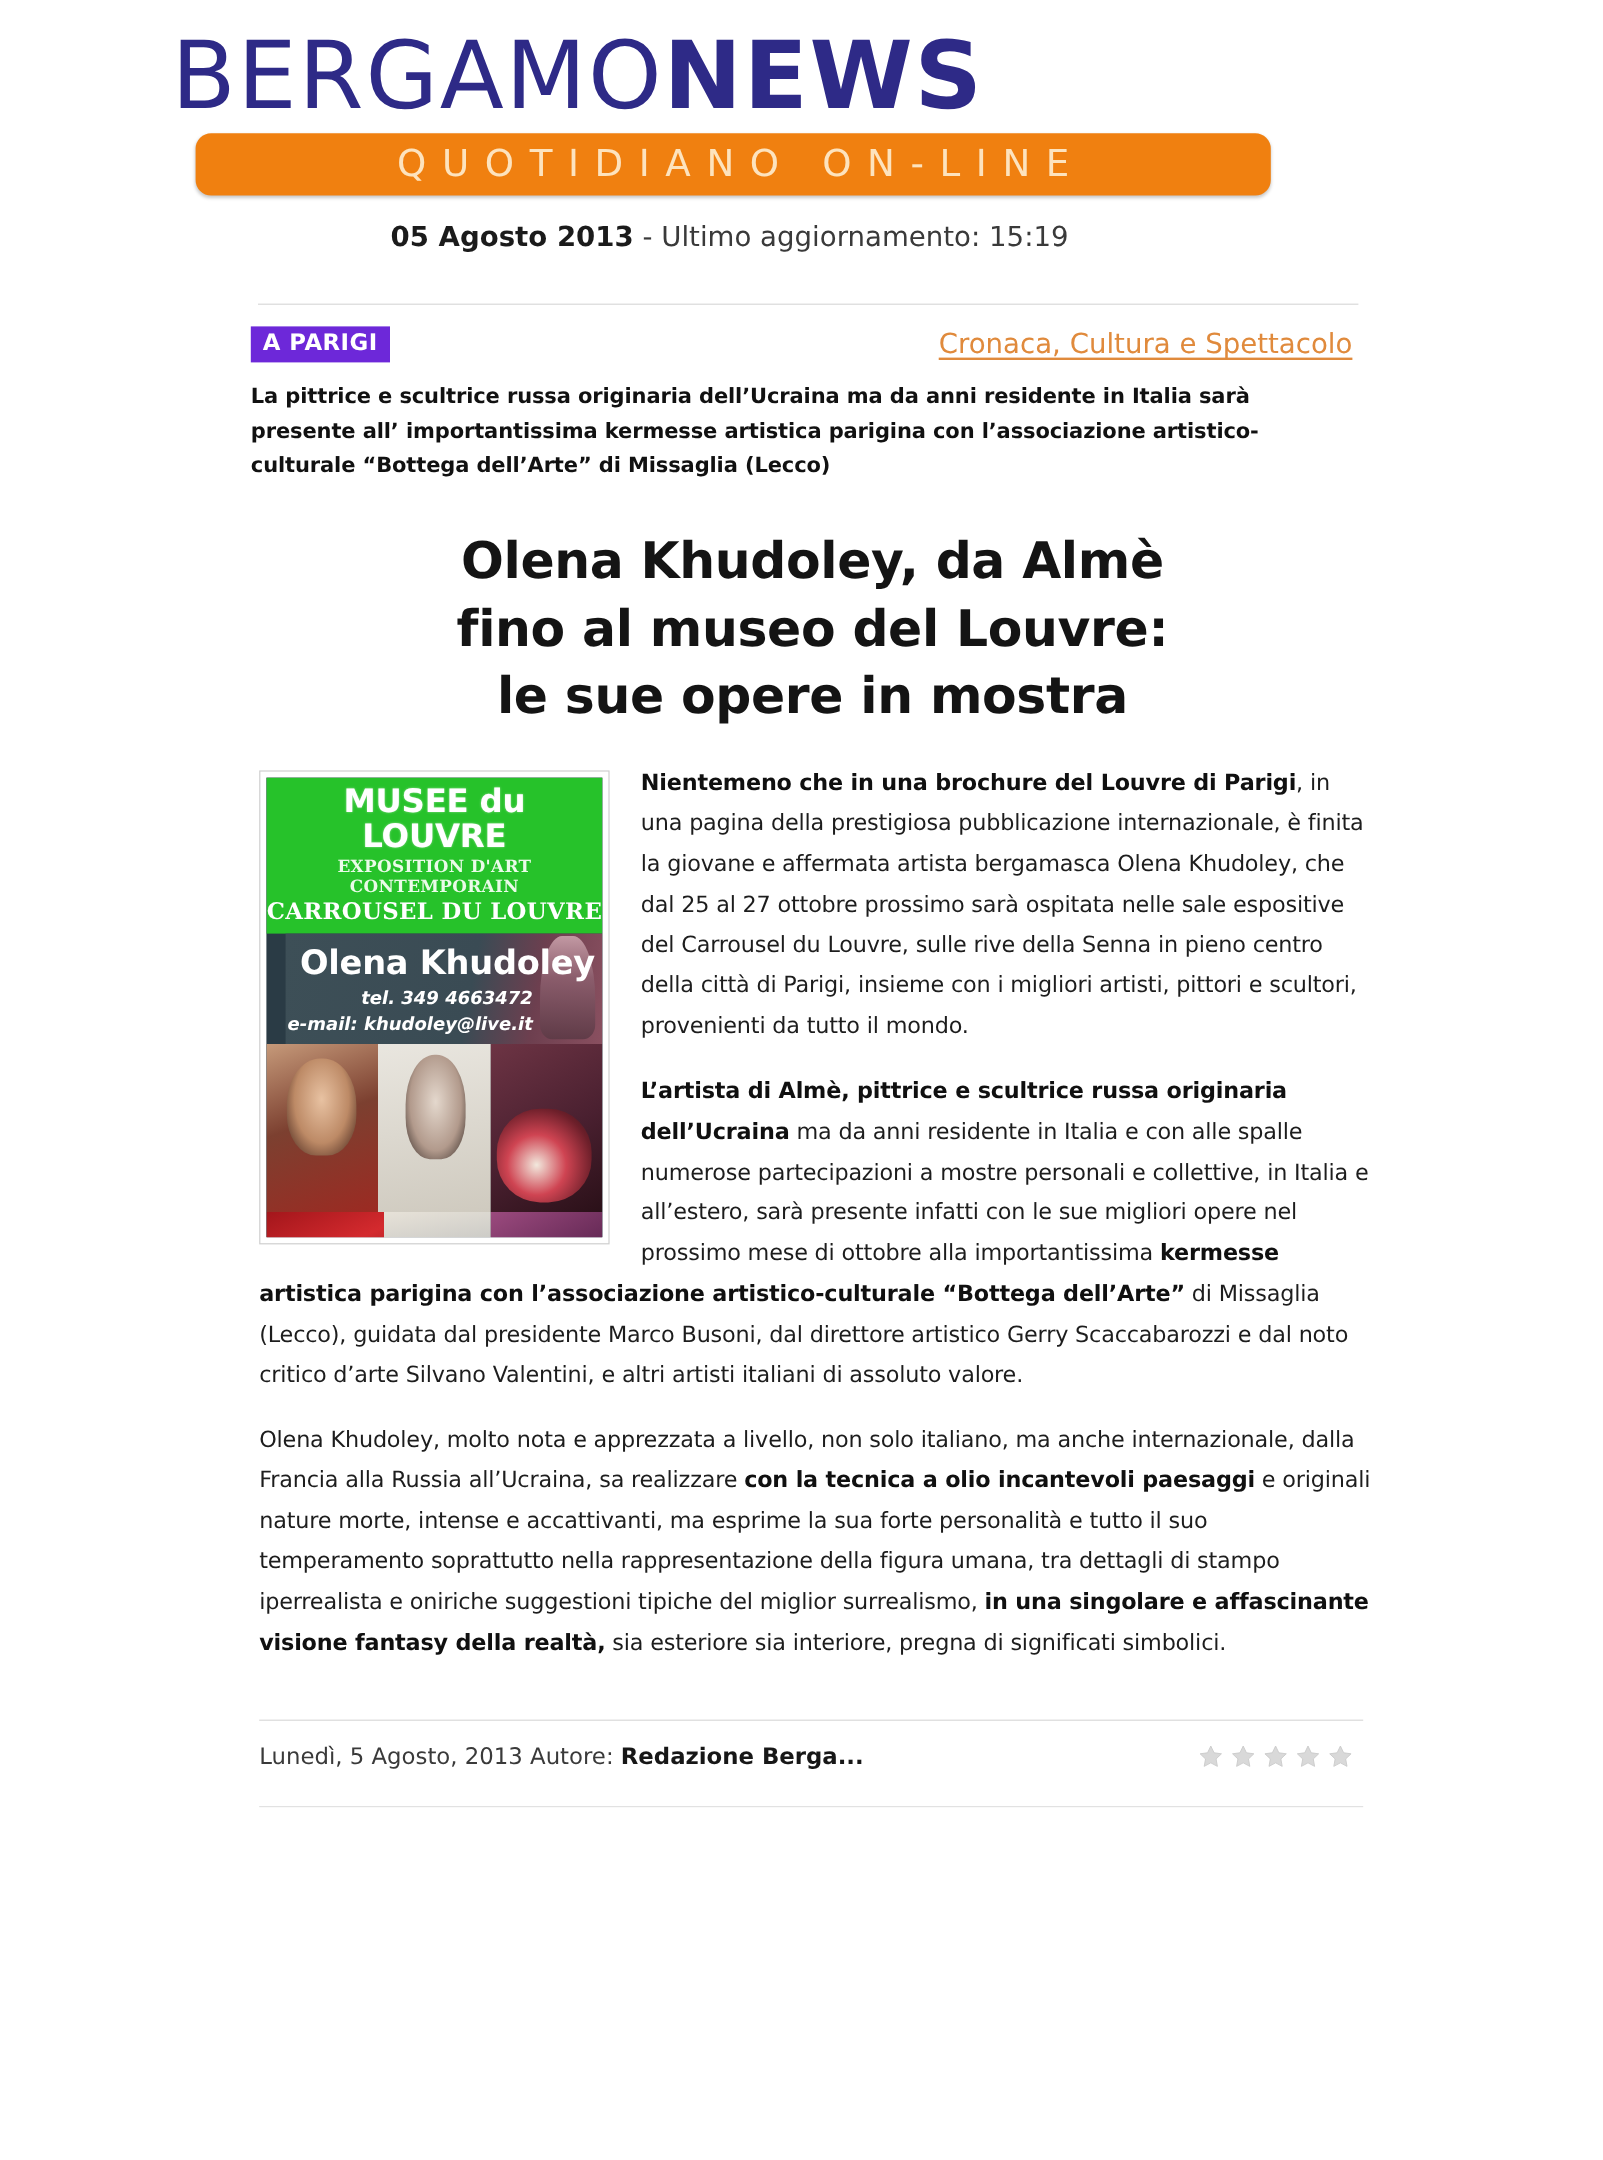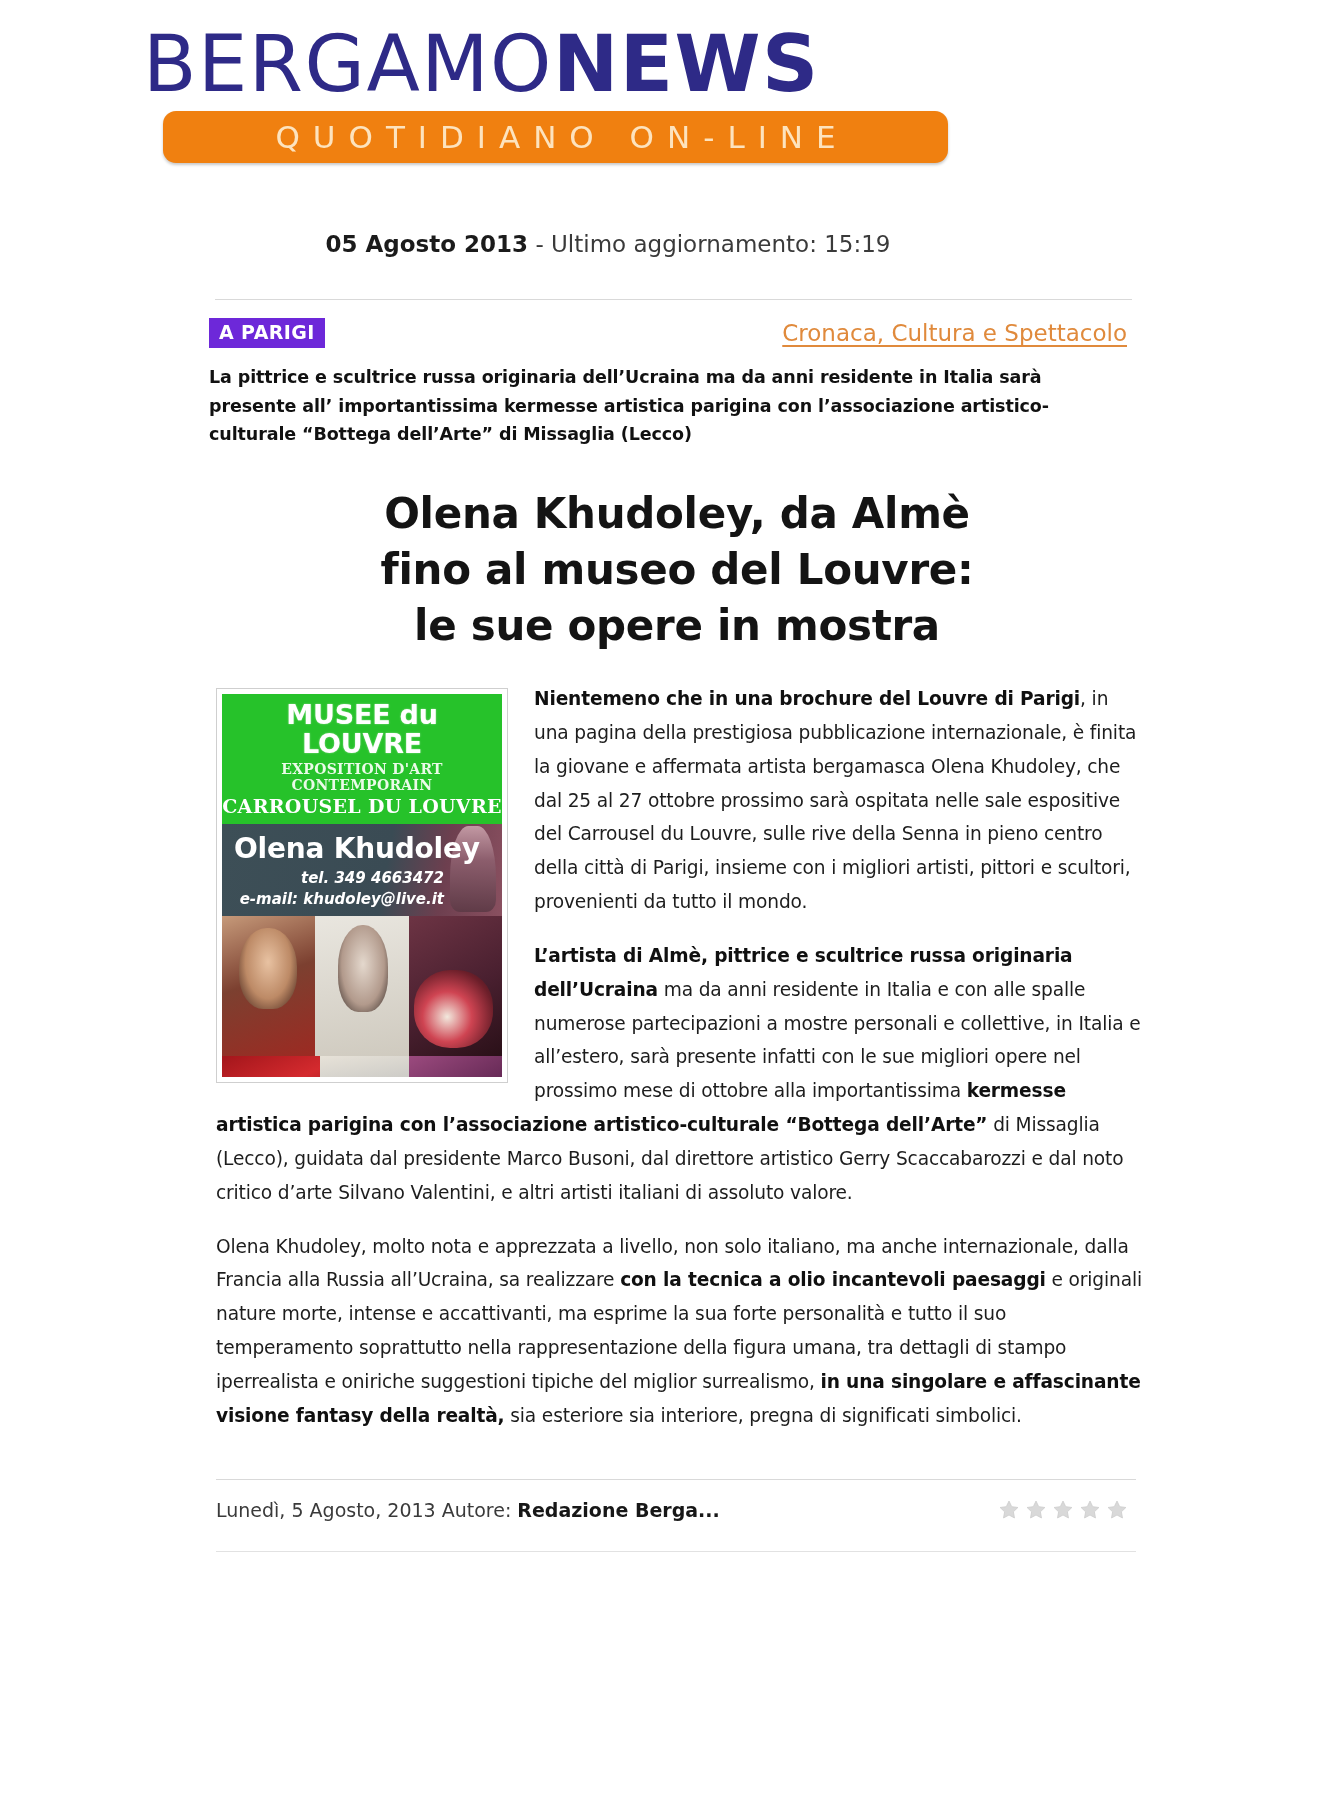--- a/index.html
+++ b/index.html
@@ -40,42 +40,42 @@
     font-weight: 400;
     letter-spacing: 1.5px;
   }
   .logo-word .lw-bold {
     font-weight: 700;
     letter-spacing: 1.5px;
   }
   .logo-bar {
     margin-top: 9px;
     margin-left: 20px;
-    width: 785px;
+    width: 896px;
     height: 52px;
     background: #f08010;
     border-radius: 13px;
     box-shadow: 0 2px 3px rgba(0,0,0,0.22);
     display: flex;
     align-items: center;
     justify-content: center;
   }
   .logo-bar-text {
     font-family: "DejaVu Sans", sans-serif;
     font-size: 31px;
     font-weight: 400;
     letter-spacing: 13px;
     color: #fde3be;
     padding-left: 13px;
     white-space: nowrap;
   }
 
   
   .dateline {
-    margin-top: 68px;
+    margin-top: 22px;
     text-align: center;
     font-family: "DejaVu Sans", sans-serif;
     font-size: 23px;
     color: #2d2d2d;
     padding-right: 120px;
   }
   .dateline .d-strong { font-weight: 700; color: #1b1b1b; }
   .dateline .d-norm { font-weight: 400; color: #3a3a3a; }
 
   
@@ -192,20 +192,21 @@
     font-size: 19px;
     font-weight: 700;
     color: #ffffff;
     letter-spacing: 0.3px;
     margin-top: 2px;
   }
   .p-band {
     position: relative;
     height: 92px;
     background: linear-gradient(100deg,#3d4f57 0%,#3a4b54 58%,#6d3f4f 78%,#8a5060 100%);
+    margin-left: 16px;
   }
   .p-band-name {
     position: absolute;
     left: 12px;
     top: 8px;
     font-family: "DejaVu Sans", sans-serif;
     font-size: 28px;
     font-weight: 700;
     color: #ffffff;
     letter-spacing: -0.2px;

